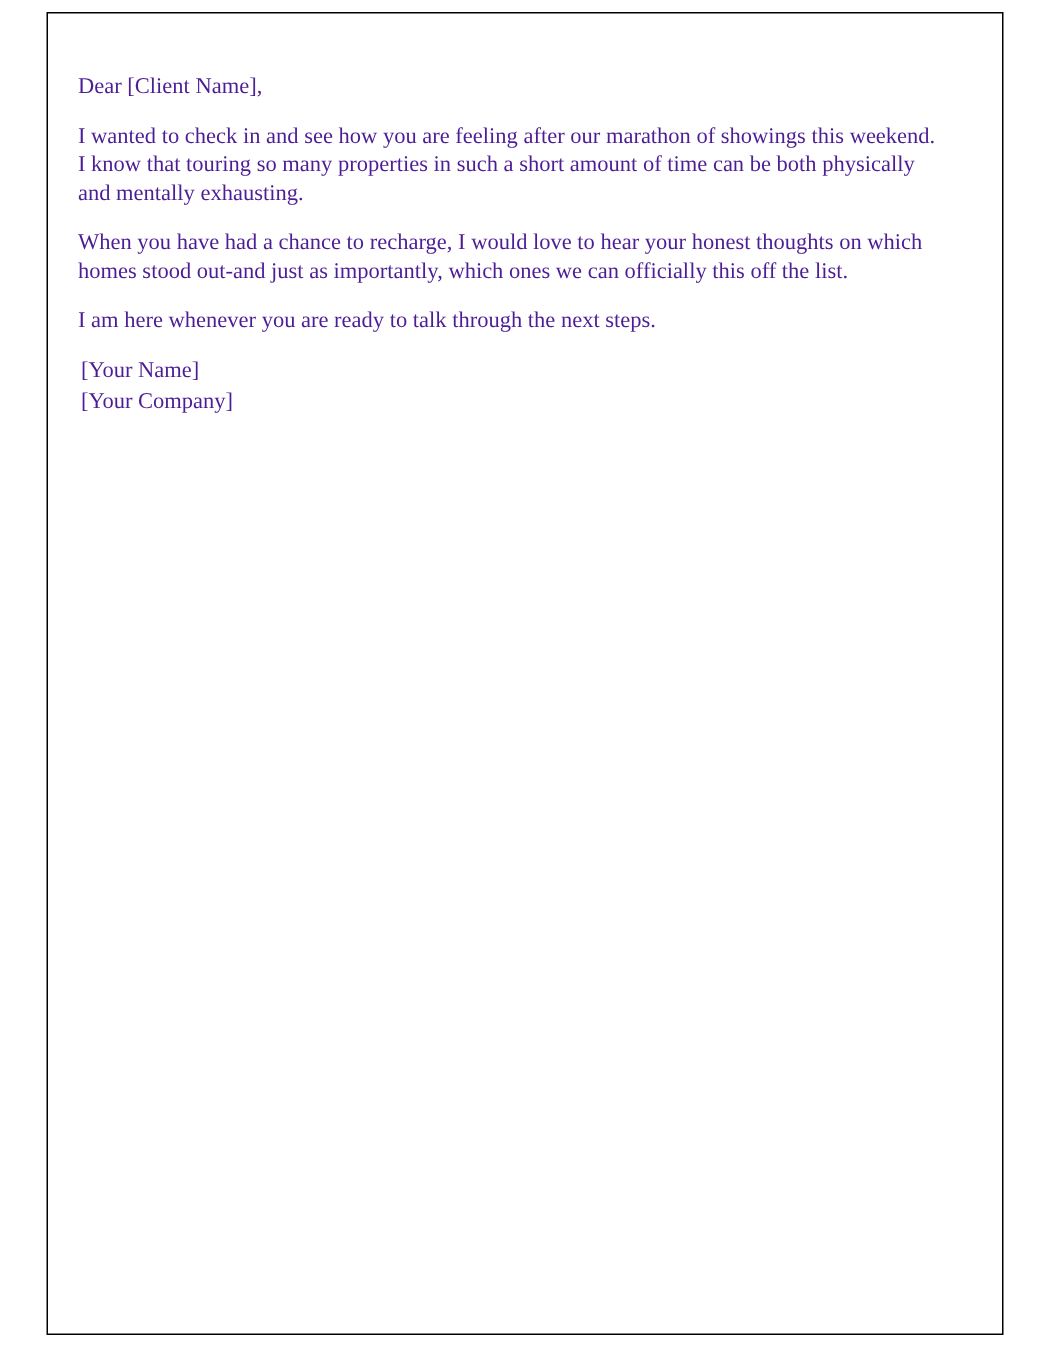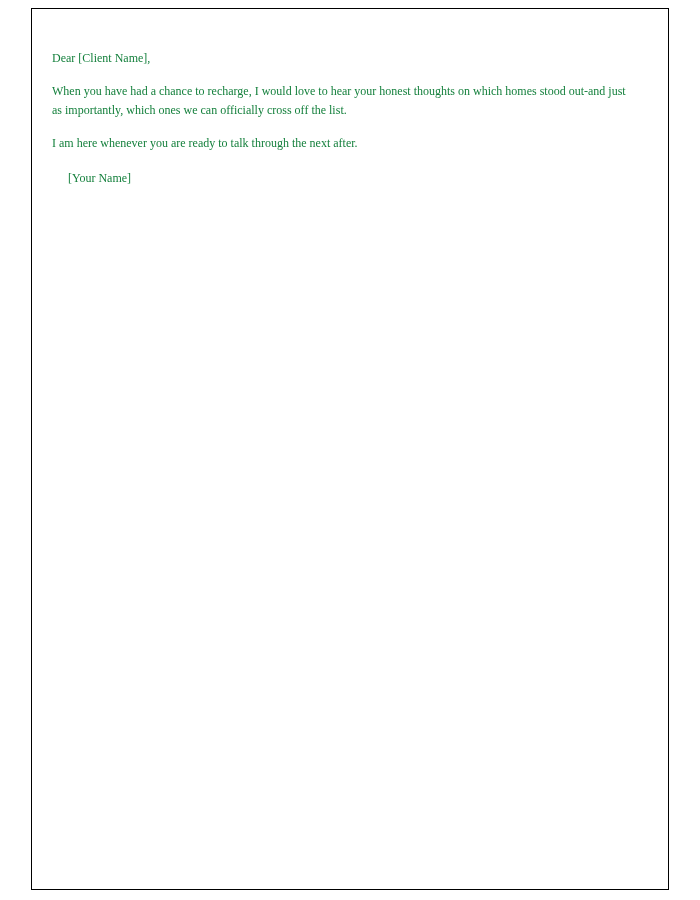--- a/index.html
+++ b/index.html
@@ -17,29 +17,31 @@
       width: 638px;
       height: 882px;
       margin: 8px auto 10px auto;
       background: #ffffff;
       border: 1px solid #000000;
       padding: 40px 42px 40px 20px;
       overflow: hidden;
     }
     .page p {
       margin: 0 0 14px 0;
-      font-size: 12px;
+      font-size: 15px;
       line-height: 19px;
-      color: #15803d;
+      color: #4c1d95;
     }
     .page p.sig-line {
-      margin: 16px;
+      margin: 2px;
     }
   </style>
 </head>
 <body>
 
 <div class="page">
   <p>Dear [Client Name],</p>
-  <p>When you have had a chance to recharge, I would love to hear your honest thoughts on which homes stood out-and just as importantly, which ones we can officially cross off the list.</p>
-  <p>I am here whenever you are ready to talk through the next after.</p>
+  <p>I wanted to check in and see how you are feeling after our marathon of showings this weekend. I know that touring so many properties in such a short amount of time can be both physically and mentally exhausting.</p>
+  <p>When you have had a chance to recharge, I would love to hear your honest thoughts on which homes stood out-and just as importantly, which ones we can officially this off the list.</p>
+  <p>I am here whenever you are ready to talk through the next steps.</p>
   <p class="sig-line">[Your Name]</p>
+  <p class="sig-line">[Your Company]</p>
 </div>
 
 </body></html>

